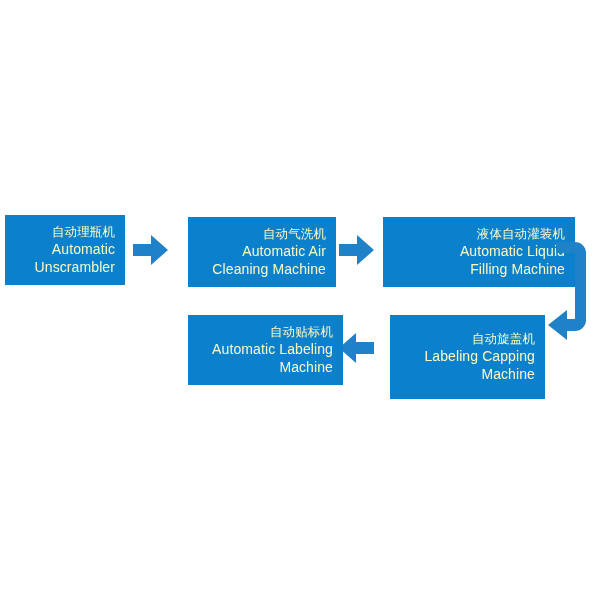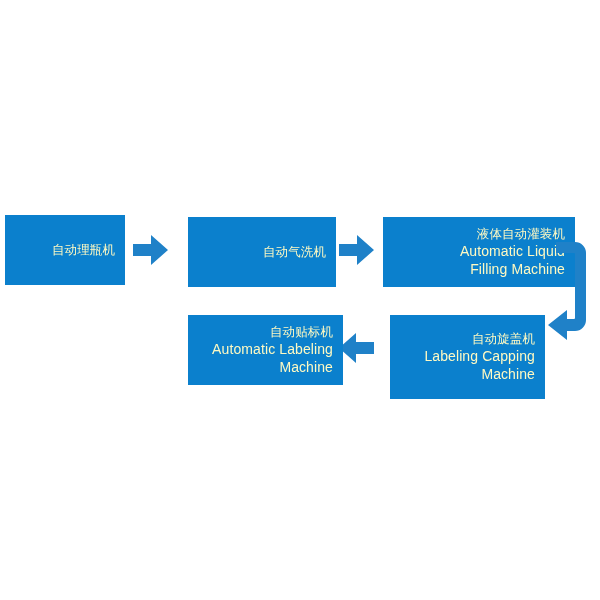--- a/index.html
+++ b/index.html
@@ -56,28 +56,32 @@
   #arrow-3 { left: 339px; top: 330px; }
   #connector-loop { left: 543px; top: 210px; }
 </style>
 </head>
 <body>
 
 <div id="canvas">
 
   <div class="node" id="node-unscrambler">
     <div class="cn">自动理瓶机</div>
+    <div class="en">Automatic
+Unscrambler</div>
   </div>
 
   <svg class="arrow-svg" id="arrow-1" width="36" height="36" viewBox="0 0 36 36">
     <path d="M0,12 L18,12 L18,3 L35,18 L18,33 L18,24 L0,24 Z" fill="#1f81c8"></path>
   </svg>
 
   <div class="node" id="node-air-cleaning">
     <div class="cn">自动气洗机</div>
+    <div class="en">Automatic Air
+Cleaning Machine</div>
   </div>
 
   <svg class="arrow-svg" id="arrow-2" width="36" height="36" viewBox="0 0 36 36">
     <path d="M0,12 L18,12 L18,3 L35,18 L18,33 L18,24 L0,24 Z" fill="#1f81c8"></path>
   </svg>
 
   <div class="node" id="node-liquid-filling">
     <div class="cn">液体自动灌装机</div>
     <div class="en">Automatic Liquid
 Filling Machine</div>

